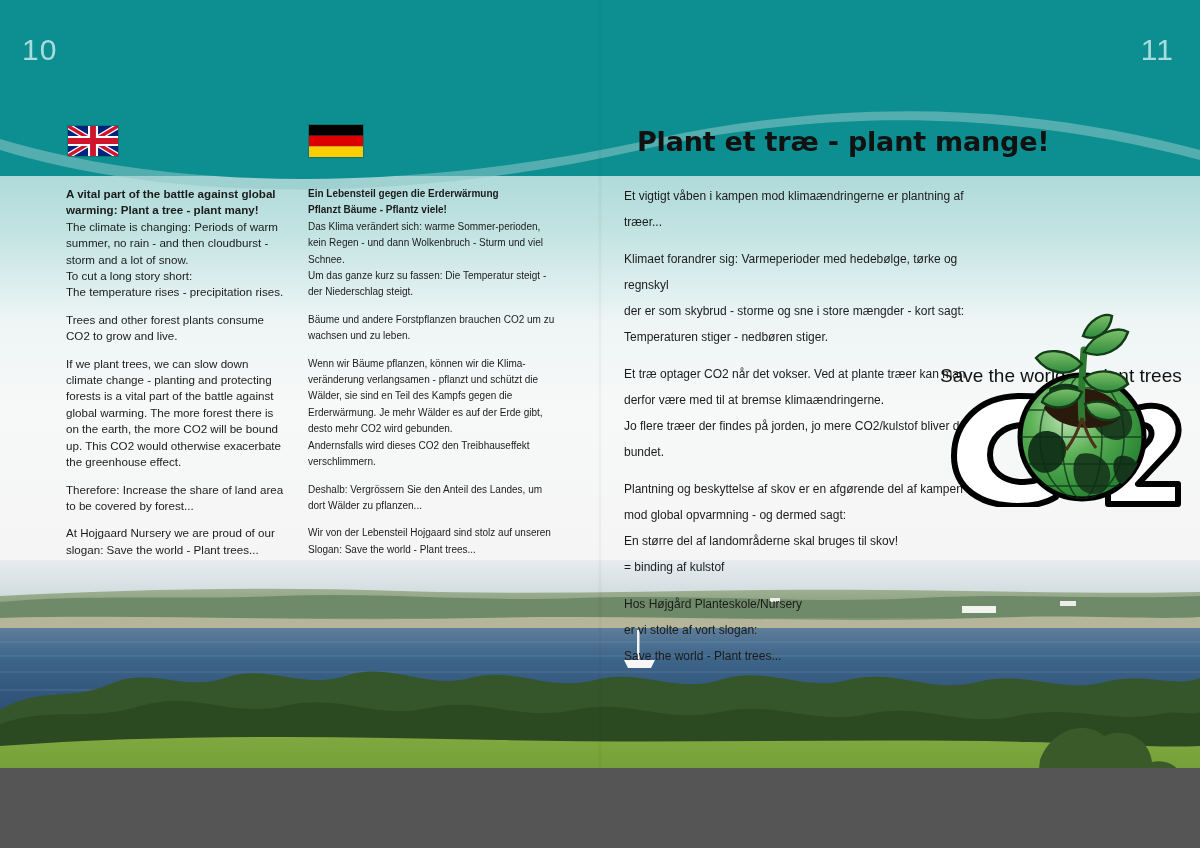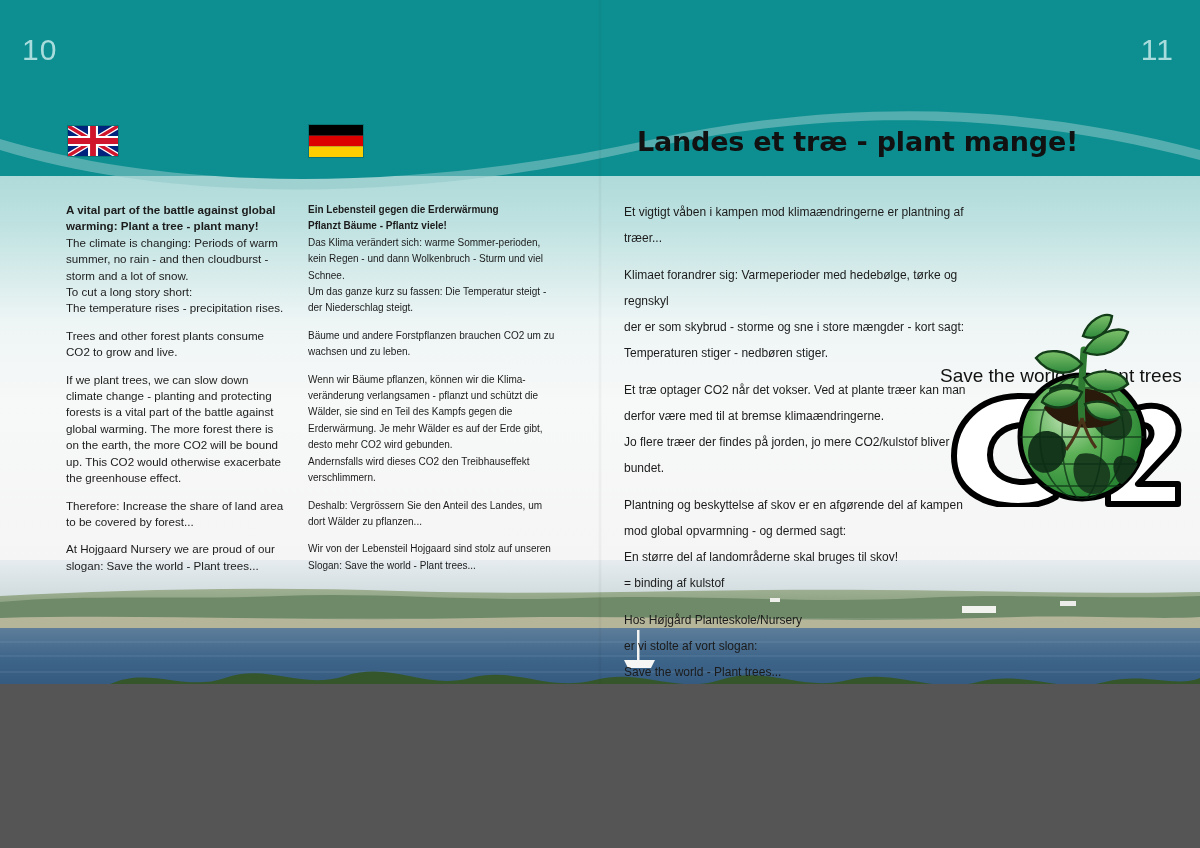--- a/index.html
+++ b/index.html
@@ -1,20 +1,20 @@
 <!DOCTYPE html>
 <html><head>
 <meta charset="utf-8">
 <title>Brochure spread</title>
 <style>
   html,body{margin:0;padding:0;background:#555;}
   *{box-sizing:border-box;}
   #page{
     position:relative;
-    width:1200px;height:684px;
+    width:1200px;height:768px;
     overflow:hidden;
     font-family:"Liberation Sans", sans-serif;
     background:#ffffff;
     padding-left:36px;
   }
 
   
   .teal-band{
     position:absolute;left:0;top:0;width:1200px;height:176px;
     background:#0d8f91;
@@ -43,21 +43,21 @@
   #flag-de{left:308px;top:124px;width:56px;height:34px;}
 
   
   #headline{
     position:absolute;left:637px;top:126px;z-index:7;
     font-size:27px;font-weight:bold;color:#111;letter-spacing:-.2px;
     font-family:"DejaVu Sans","Liberation Sans",sans-serif;
   }
 
   
-  .col{position:absolute;z-index:6;color:#1b1b1b;margin-top:16px;}
+  .col{position:absolute;z-index:6;color:#1b1b1b;}
   #col-en{left:66px;top:186px;width:218px;font-size:11.6px;line-height:16.4px;}
   #col-de{left:308px;top:186px;width:252px;font-size:10px;line-height:16.4px;}
   #col-da{left:624px;top:183px;width:375px;font-size:12px;line-height:26px;}
   .col p{margin:0 0 11px 0;}
   .col .bold{font-weight:bold;display:block;}
 
   
   #logo{position:absolute;left:932px;top:292px;width:252px;height:215px;z-index:8;}
 
   
@@ -99,21 +99,21 @@
     <path d="M30,0 V36 M0,18 H60" stroke="#fff" stroke-width="12"></path>
     <path d="M30,0 V36 M0,18 H60" stroke="#cf142b" stroke-width="7"></path>
   </svg>
 
   <svg class="flag" id="flag-de" viewBox="0 0 60 36" preserveAspectRatio="none">
     <rect width="60" height="12" y="0" fill="#000000"></rect>
     <rect width="60" height="12" y="12" fill="#dd0000"></rect>
     <rect width="60" height="12" y="24" fill="#ffce00"></rect>
   </svg>
 
-  <div id="headline">Landes et træ - plant mange!</div>
+  <div id="headline">Plant et træ - plant mange!</div>
 
   <div class="col" id="col-en">
     <p>
       <span class="bold">A vital part of the battle against global</span>
       <span class="bold">warming: Plant a tree - plant many!</span>
       <span>The climate is changing: Periods of warm summer, no rain - and then cloudburst - storm and a lot of snow.<br>To cut a long story short:<br>The temperature rises - precipitation rises.</span>
     </p>
     <p>Trees and other forest plants consume CO2 to grow and live.</p>
     <p>If we plant trees, we can slow down climate change - planting and protecting forests is a vital part of the battle against global warming. The more forest there is on the earth, the more CO2 will be bound up. This CO2 would otherwise exacerbate the greenhouse effect.</p>
     <p>Therefore: Increase the share of land area to be covered by forest...</p>

